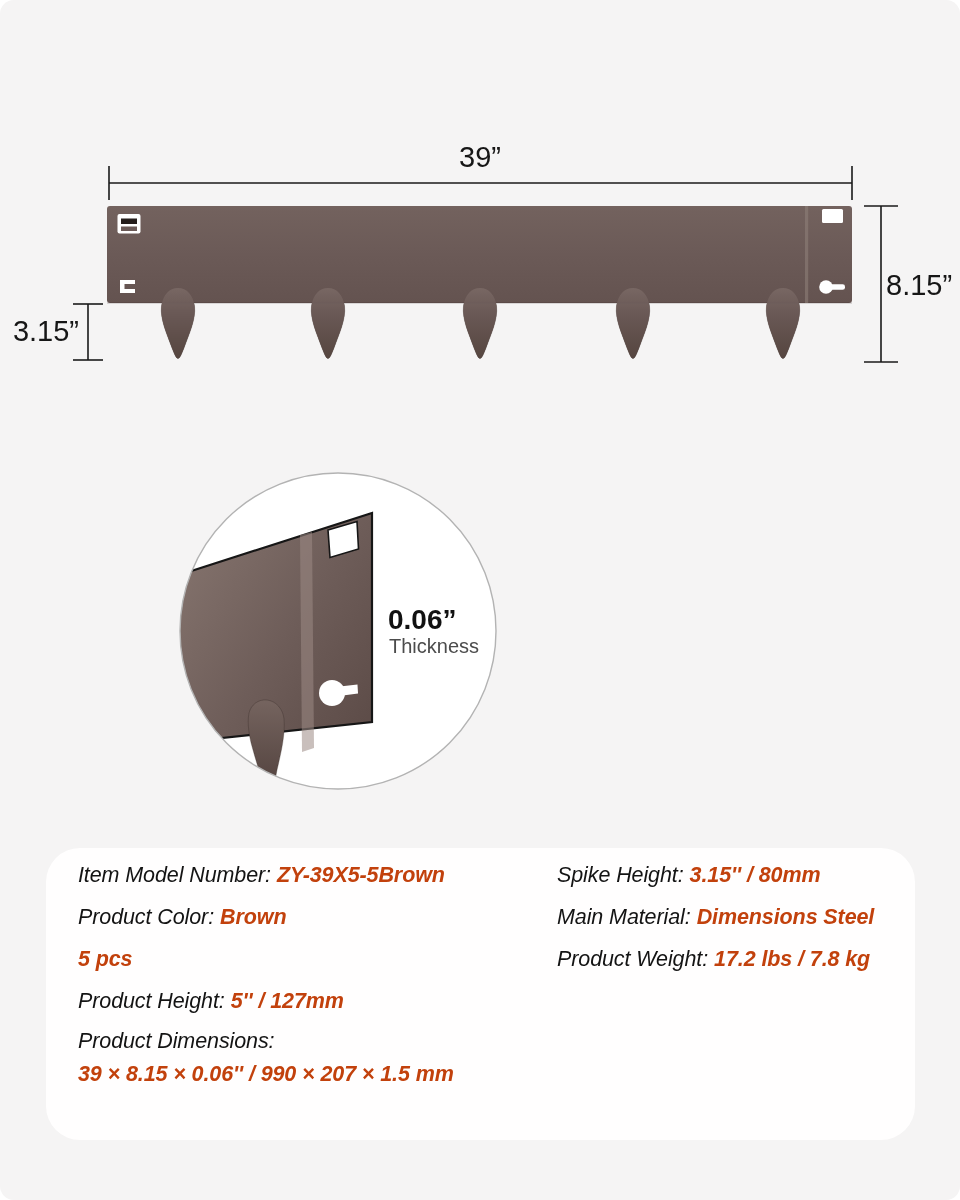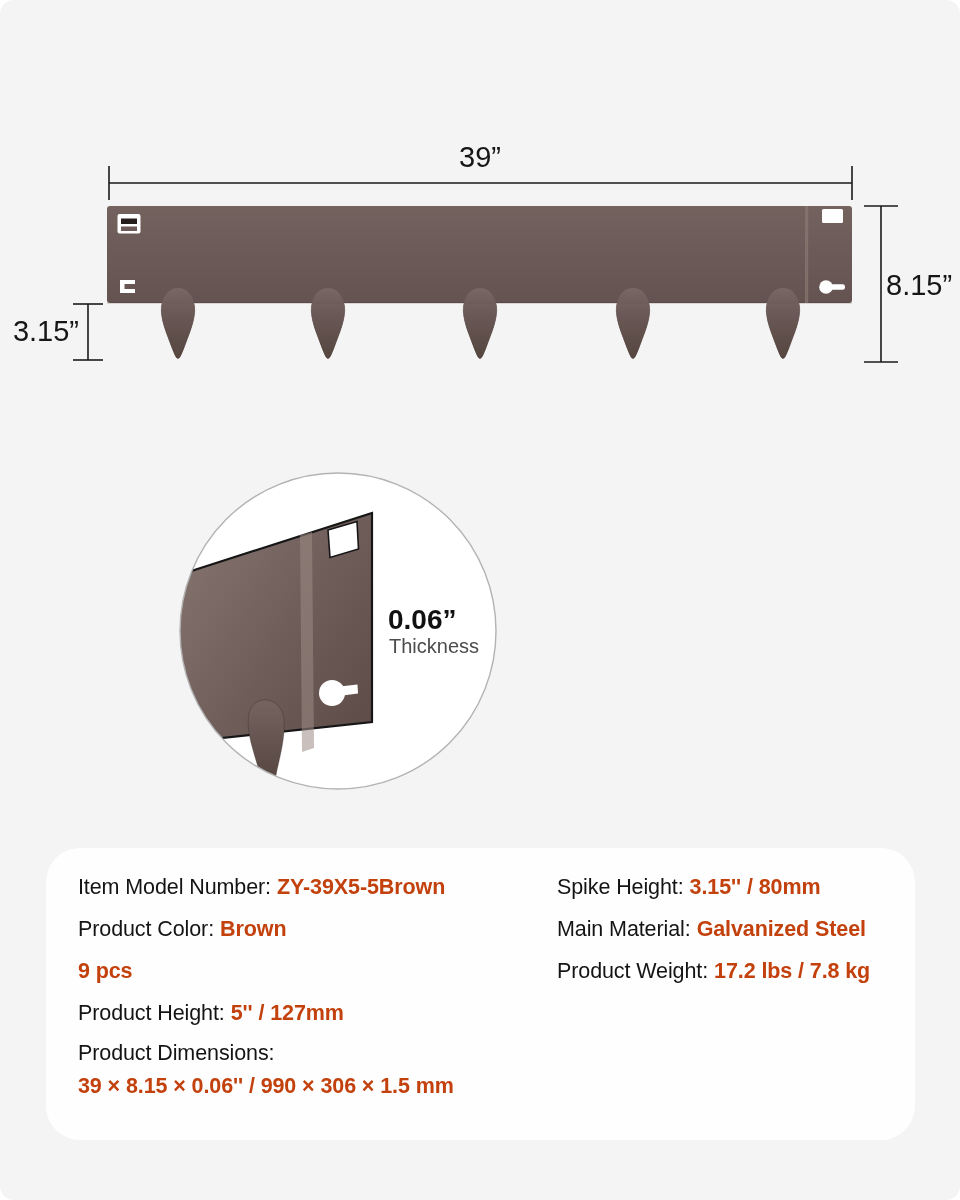--- a/index.html
+++ b/index.html
@@ -16,21 +16,21 @@
   }
   
   .spec-card{
     position:absolute;
     left:46px;top:848px;
     width:869px;height:292px;
     background:#fffefe;
     border-radius:34px;
   }
   .spec-col{
-    position:absolute;top:18px;
+    position:absolute;top:6px;font-style:italic;
   }
   .spec-col.left{left:32px;}
   .spec-col.right{left:511px;text-align:right;}
   .spec-row{
     height:42px;
     display:flex;align-items:center;gap:6px;
     white-space:nowrap;
     font-size:21.5px;
     letter-spacing:-0.1px;
   }
@@ -161,41 +161,41 @@
     <div class="spec-col left">
       <div class="spec-row">
         <span class="spec-label">Item Model Number:</span>
         <span class="spec-value">ZY-39X5-5Brown</span>
       </div>
       <div class="spec-row">
         <span class="spec-label">Product Color:</span>
         <span class="spec-value">Brown</span>
       </div>
       <div class="spec-row">
-        <span class="spec-value">9 pcs</span>
+        <span class="spec-value">5 pcs</span>
       </div>
       <div class="spec-row">
         <span class="spec-label">Product Height:</span>
         <span class="spec-value">5'' / 127mm</span>
       </div>
       <div class="spec-row compact">
         <span class="spec-label">Product Dimensions:</span>
       </div>
       <div class="spec-row value-line">
-        <span class="spec-value">39 × 8.15 × 0.06'' / 990 × 306 × 1.5 mm</span>
+        <span class="spec-value">39 × 8.15 × 0.06'' / 990 × 207 × 1.5 mm</span>
       </div>
     </div>
     <div class="spec-col right">
       <div class="spec-row">
         <span class="spec-label">Spike Height:</span>
         <span class="spec-value">3.15'' / 80mm</span>
       </div>
       <div class="spec-row">
         <span class="spec-label">Main Material:</span>
-        <span class="spec-value">Galvanized Steel</span>
+        <span class="spec-value">Dimensions Steel</span>
       </div>
       <div class="spec-row">
         <span class="spec-label">Product Weight:</span>
         <span class="spec-value">17.2 lbs / 7.8 kg</span>
       </div>
     </div>
   </div>
 
 </div>
 

